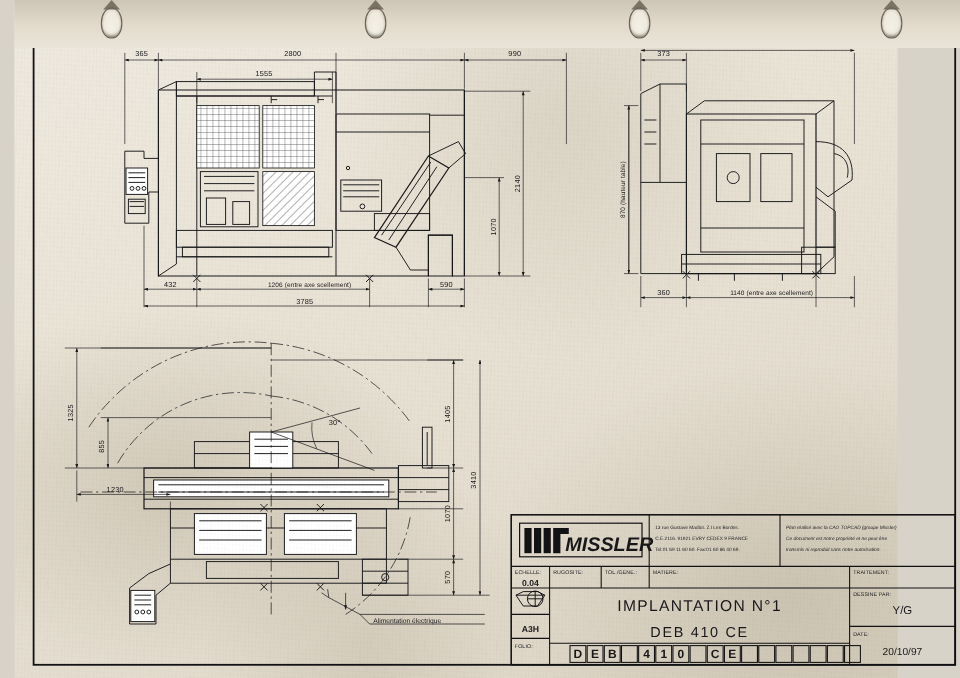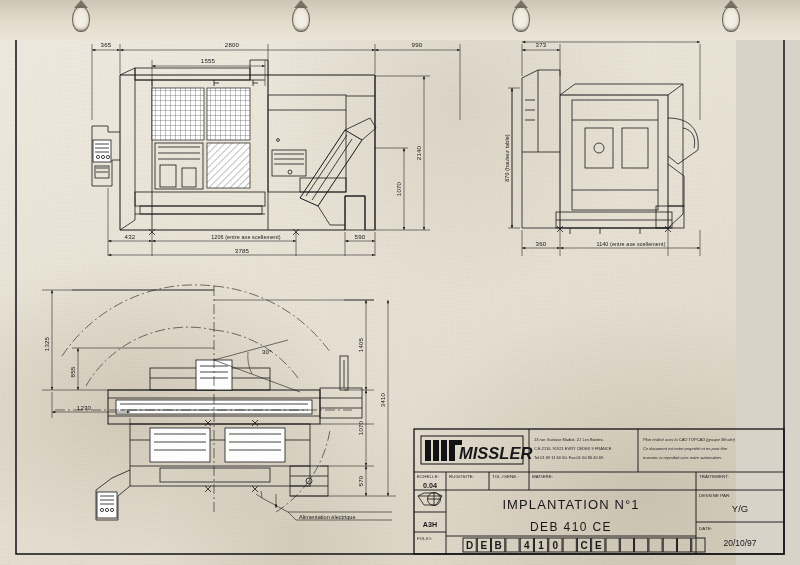--- a/index.html
+++ b/index.html
@@ -2,21 +2,21 @@
 <html><head>
 <meta charset="utf-8">
 <style>
   html,body{margin:0;padding:0;}
   body{
     width:800px;height:565px;overflow:hidden;
     background:#d8d3c8;
     font-family:"Liberation Sans",sans-serif;
   }
   #sheet{
-    position:absolute;left:0;top:0;width:736px;height:565px;
+    position:absolute;left:12px;top:0;width:736px;height:565px;
     background:
       radial-gradient(ellipse at 18% 72%, rgba(150,138,112,.28) 0%, rgba(150,138,112,0) 26%),
       radial-gradient(ellipse at 62% 18%, rgba(160,150,125,.20) 0%, rgba(160,150,125,0) 30%),
       radial-gradient(ellipse at 88% 88%, rgba(140,130,105,.25) 0%, rgba(140,130,105,0) 28%),
       radial-gradient(ellipse at 40% 95%, rgba(150,140,115,.20) 0%, rgba(150,140,115,0) 22%),
       linear-gradient(160deg,#efeae0 0%,#e9e3d6 40%,#e4ddcf 70%,#ded6c6 100%);
   }
   #grain{
     position:absolute;inset:0;pointer-events:none;opacity:.5;
     background-image:

